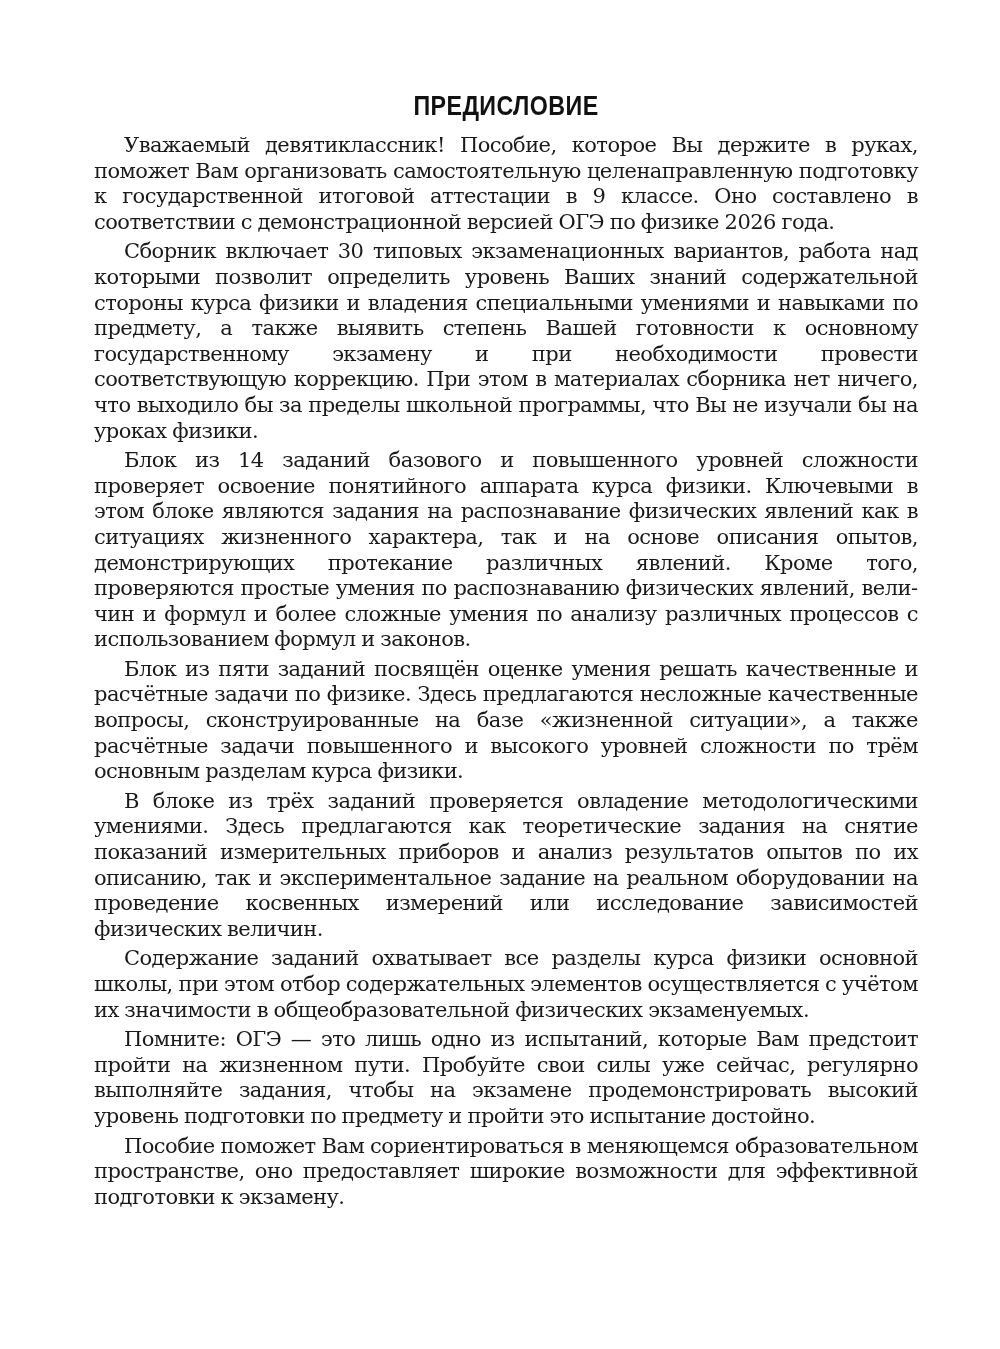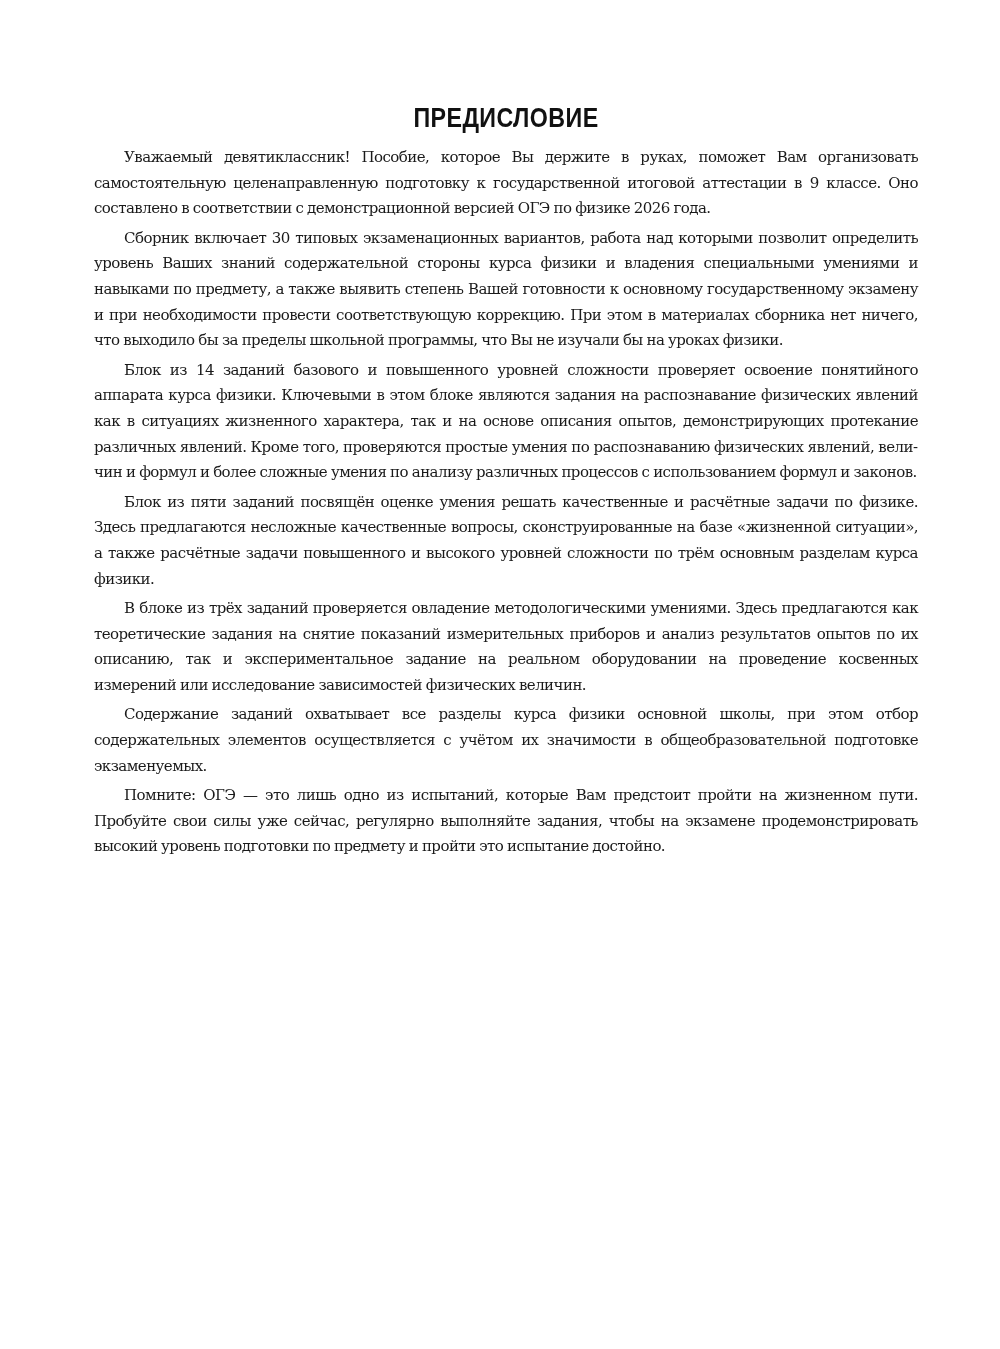--- a/index.html
+++ b/index.html
@@ -9,54 +9,55 @@
     }
     body {
       width: 1000px;
       height: 1349px;
       position: relative;
       overflow: hidden;
     }
     .page {
       position: absolute;
       left: 94px;
-      top: 100px;
+      top: 88px;
       width: 824px;
       color: #1a1a1a;
     }
     .title {
       font-family: "Liberation Sans", "DejaVu Sans", sans-serif;
       font-weight: bold;
       font-size: 27px;
       letter-spacing: 0.5px;
       text-align: center;
       margin: 0 0 9px 0;
       line-height: 36px;
       color: #111111;
       transform: scaleX(0.86);
     }
     .body-text p {
       font-family: "DejaVu Serif", "Liberation Serif", serif;
-      font-size: 15px;
+      font-size: 21px;
       line-height: 25.6px;
       text-align: justify;
       text-indent: 30px;
       margin: 0 0 4px 0;
       letter-spacing: -0.55px;
       word-spacing: -0.5px;
       hyphens: manual;
     }
   </style>
 </head>
 <body>
 
 <div class="page">
   <h1 class="title">ПРЕДИСЛОВИЕ</h1>
   <div class="body-text">
     <p>Уважаемый девятиклассник! Пособие, которое Вы держите в руках, поможет Вам организовать самостоятельную целенаправленную подготовку к государственной ито­говой аттестации в 9 классе. Оно составлено в соответствии с демонстрационной верси­ей ОГЭ по физике 2026 года.</p>
     <p>Сборник включает 30 типовых экзаменационных вариантов, работа над которыми позволит определить уровень Ваших знаний содержательной стороны курса физики и владения специальными умениями и навыками по предмету, а также выявить сте­пень Вашей готовности к основному государственному экзамену и при необходимости провести соответствующую коррекцию. При этом в материалах сборника нет ничего, что выходило бы за пределы школьной программы, что Вы не изучали бы на уроках физики.</p>
     <p>Блок из 14 заданий базового и повышенного уровней сложности проверяет освое­ние понятийного аппарата курса физики. Ключевыми в этом блоке являются задания на распознавание физических явлений как в ситуациях жизненного характера, так и на основе описания опытов, демонстрирующих протекание различных явлений. Кро­ме того, проверяются простые умения по распознаванию физических явлений, вели­чин и формул и более сложные умения по анализу различных процессов с использова­нием формул и законов.</p>
     <p>Блок из пяти заданий посвящён оценке умения решать качественные и расчётные задачи по физике. Здесь предлагаются несложные качественные вопросы, сконстру­ированные на базе «жизненной ситуации», а также расчётные задачи повышенного и высокого уровней сложности по трём основным разделам курса физики.</p>
     <p>В блоке из трёх заданий проверяется овладение методологическими умениями. Здесь предлагаются как теоретические задания на снятие показаний измерительных приборов и анализ результатов опытов по их описанию, так и экспериментальное зада­ние на реальном оборудовании на проведение косвенных измерений или исследование зависимостей физических величин.</p>
-    <p>Содержание заданий охватывает все разделы курса физики основной школы, при этом отбор содержательных элементов осуществляется с учётом их значимости в обще­образовательной подготовке экзаменуемых.</p>
+    <p>Содержание заданий охватывает все разделы курса физики основной школы, при этом отбор содержательных элементов осуществляется с учётом их значимости в обще­образовательной физических экзаменуемых.</p>
     <p>Помните: ОГЭ — это лишь одно из испытаний, которые Вам предстоит пройти на жизненном пути. Пробуйте свои силы уже сейчас, регулярно выполняйте задания, чтобы на экзамене продемонстрировать высокий уровень подготовки по предмету и пройти это испытание достойно.</p>
+    <p>Пособие поможет Вам сориентироваться в меняющемся образовательном простран­стве, оно предоставляет широкие возможности для эффективной подготовки к экзамену.</p>
   </div>
 </div>
 
 </body></html>

